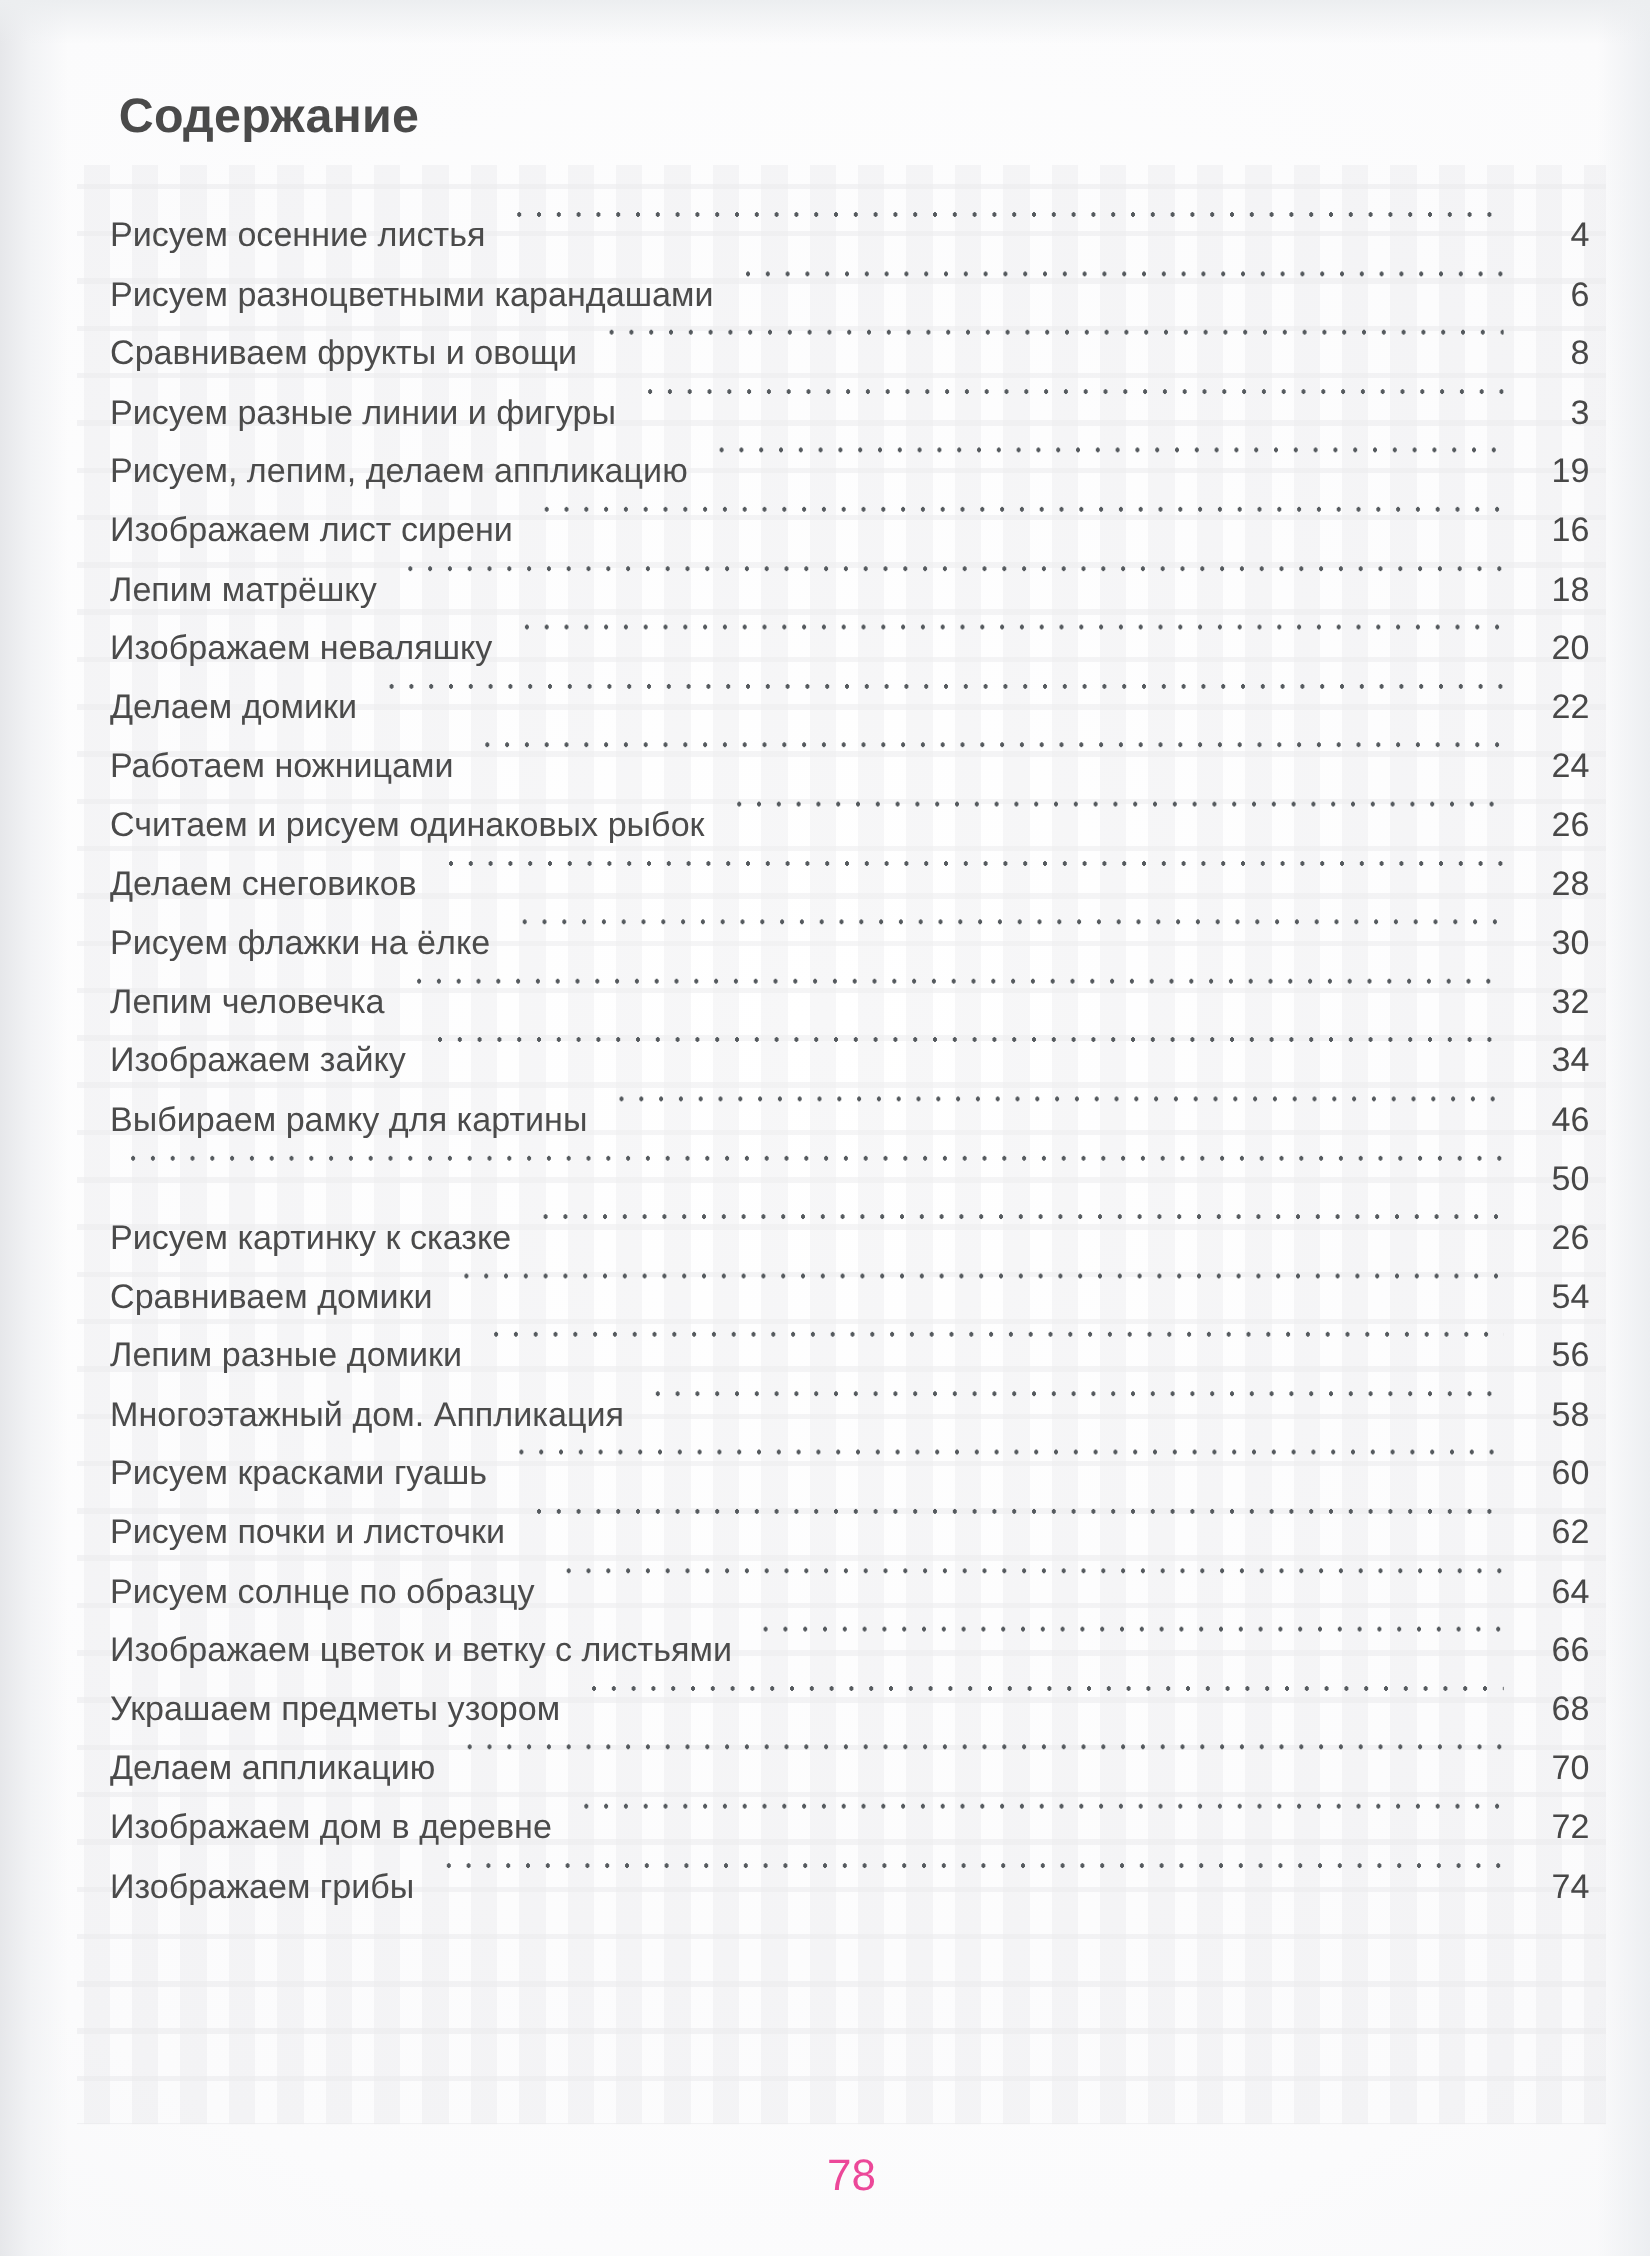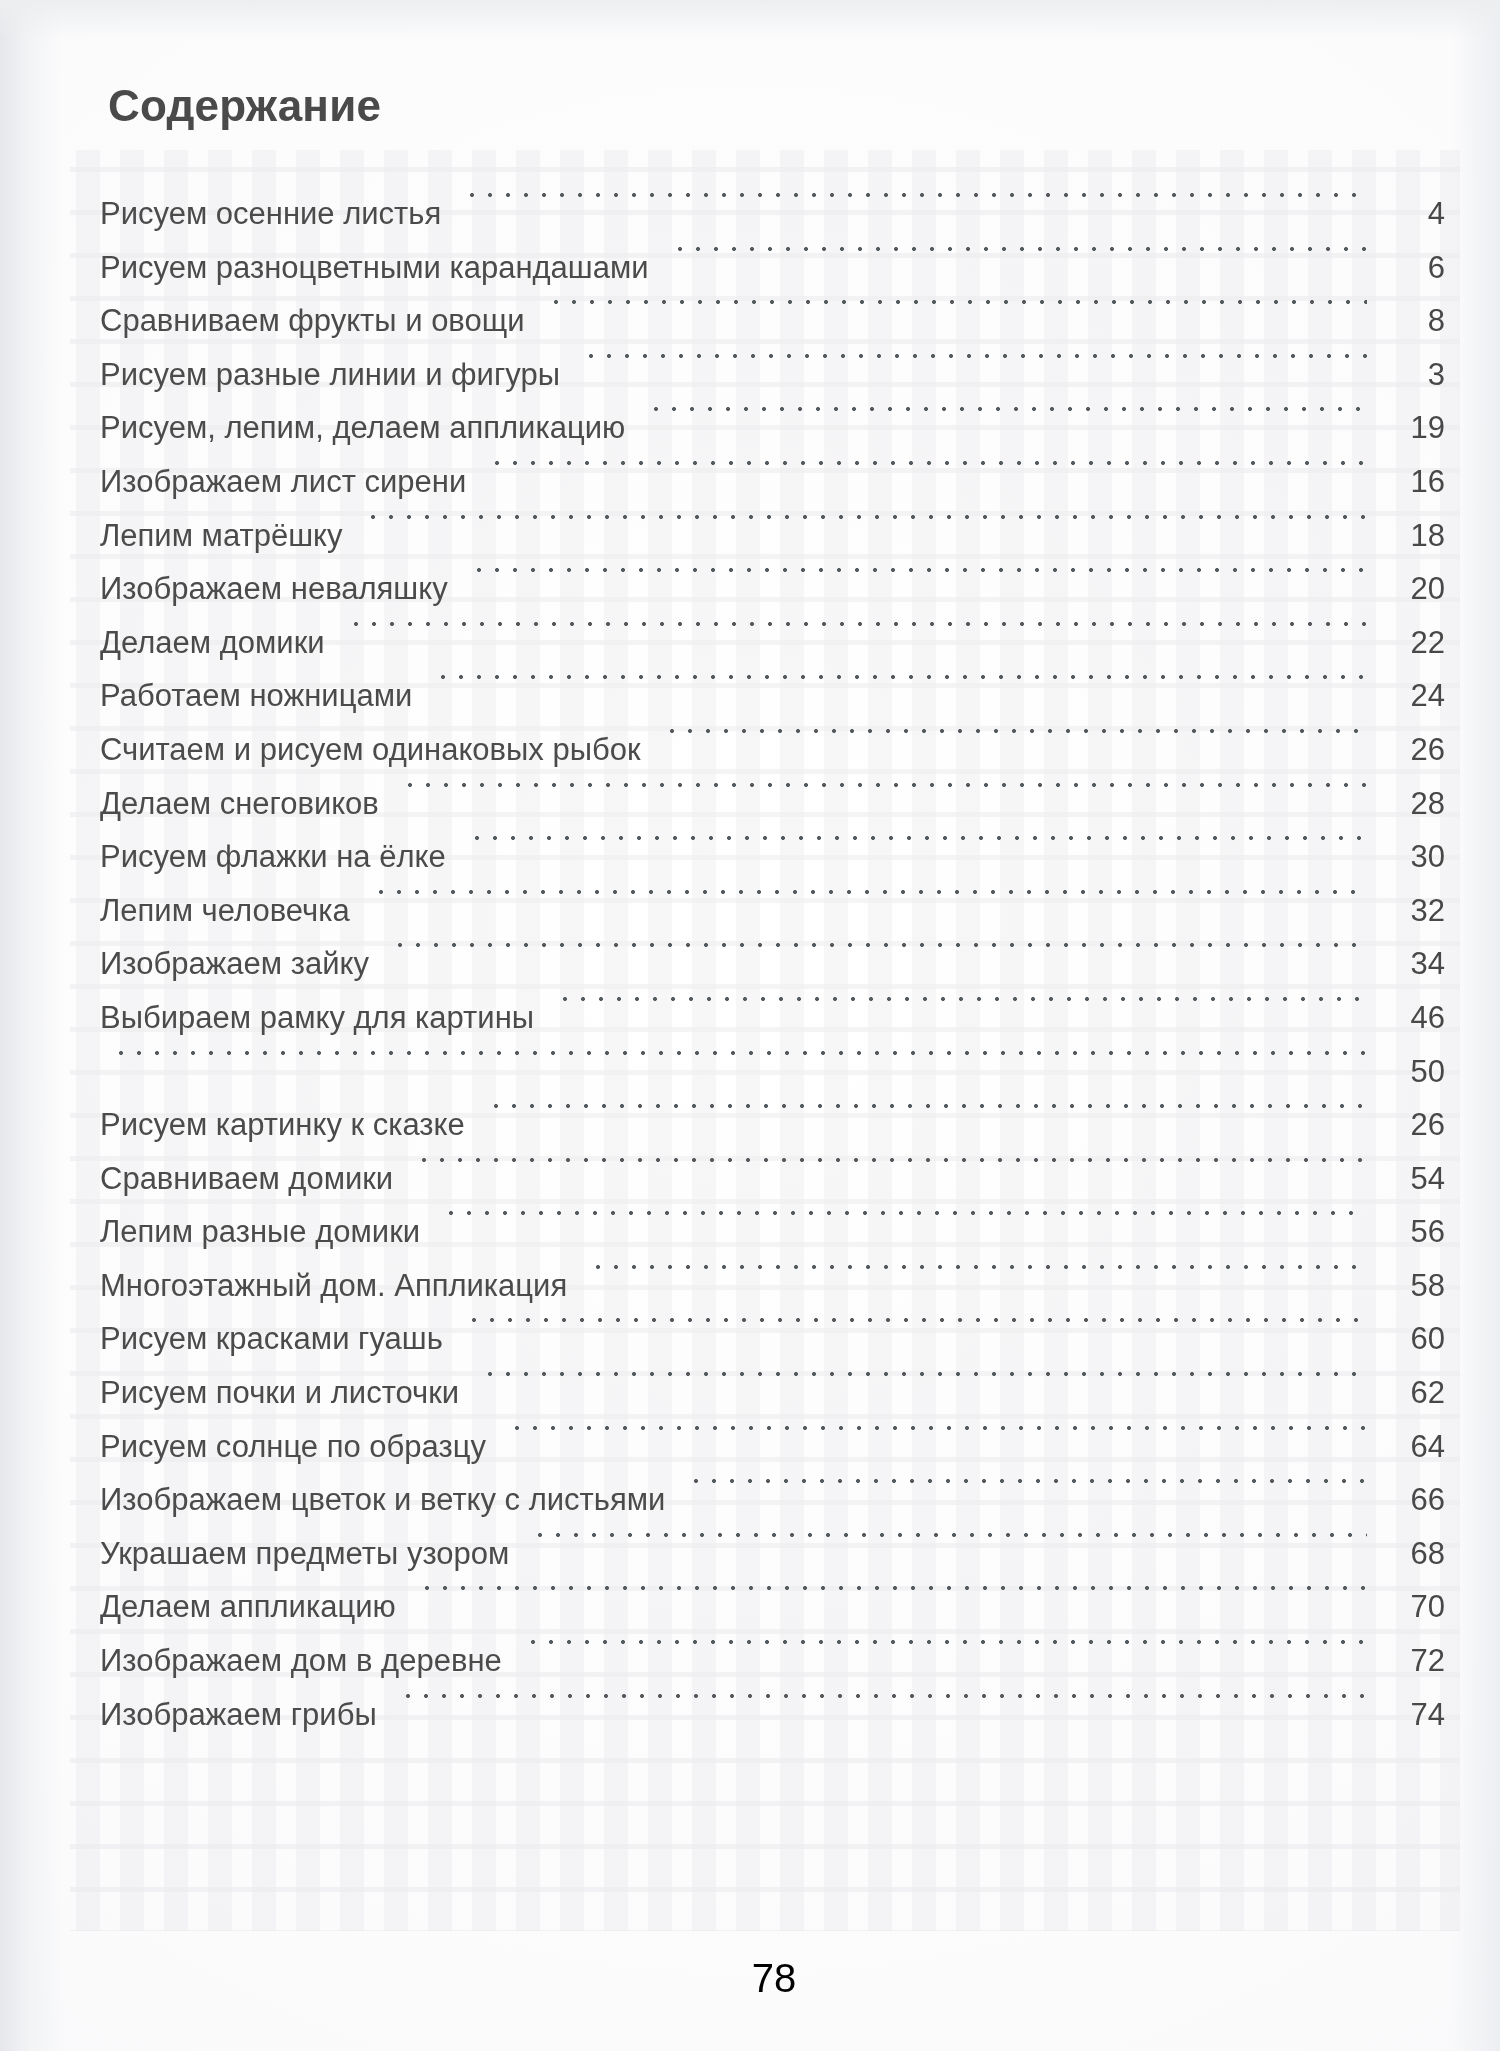--- a/index.html
+++ b/index.html
@@ -132,21 +132,21 @@
     color: #484848;
   }
 
   .folio {
     position: absolute;
     left: 0;
     right: 0;
     top: 1956px;
     text-align: center;
     font-size: 40px;
-    color: #000000;
+    color: #ec4899;
     padding-left: 48px;
   }
 </style>
 </head>
 <body>
 
 <div class="page"></div>
 <div class="gutter"></div>
 <div class="edge-right"></div>
 <div class="edge-top"></div>

